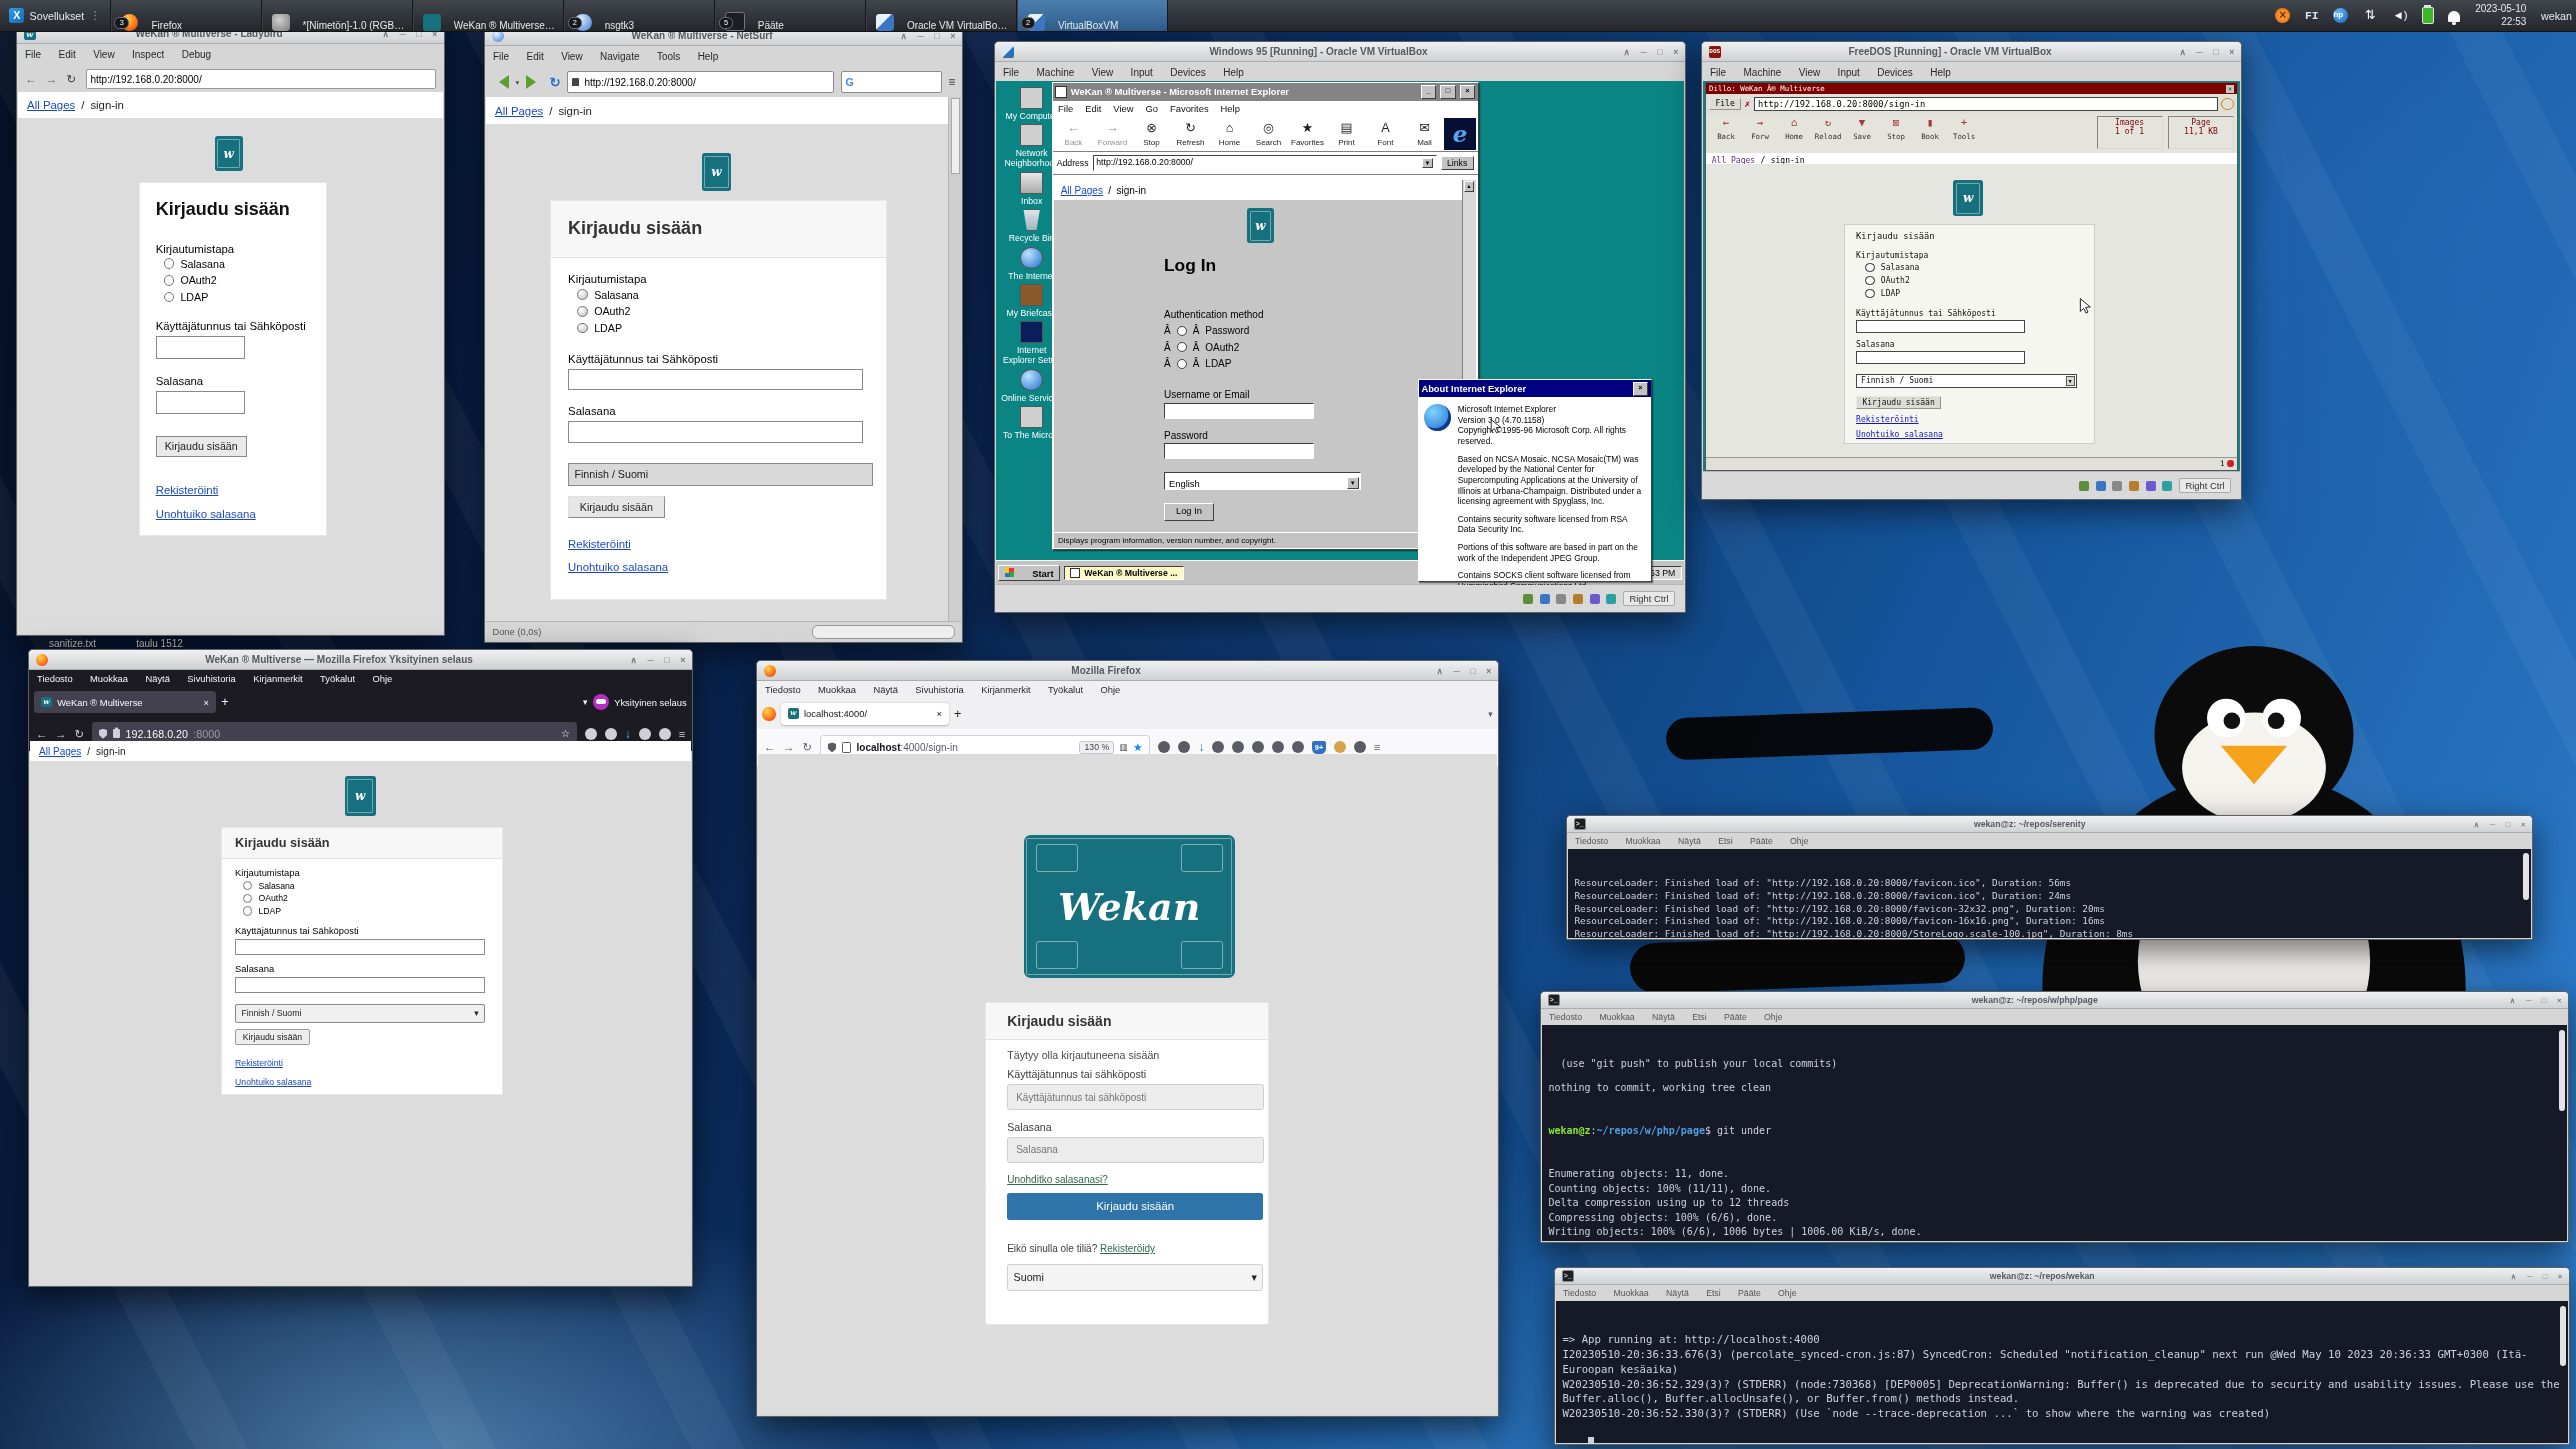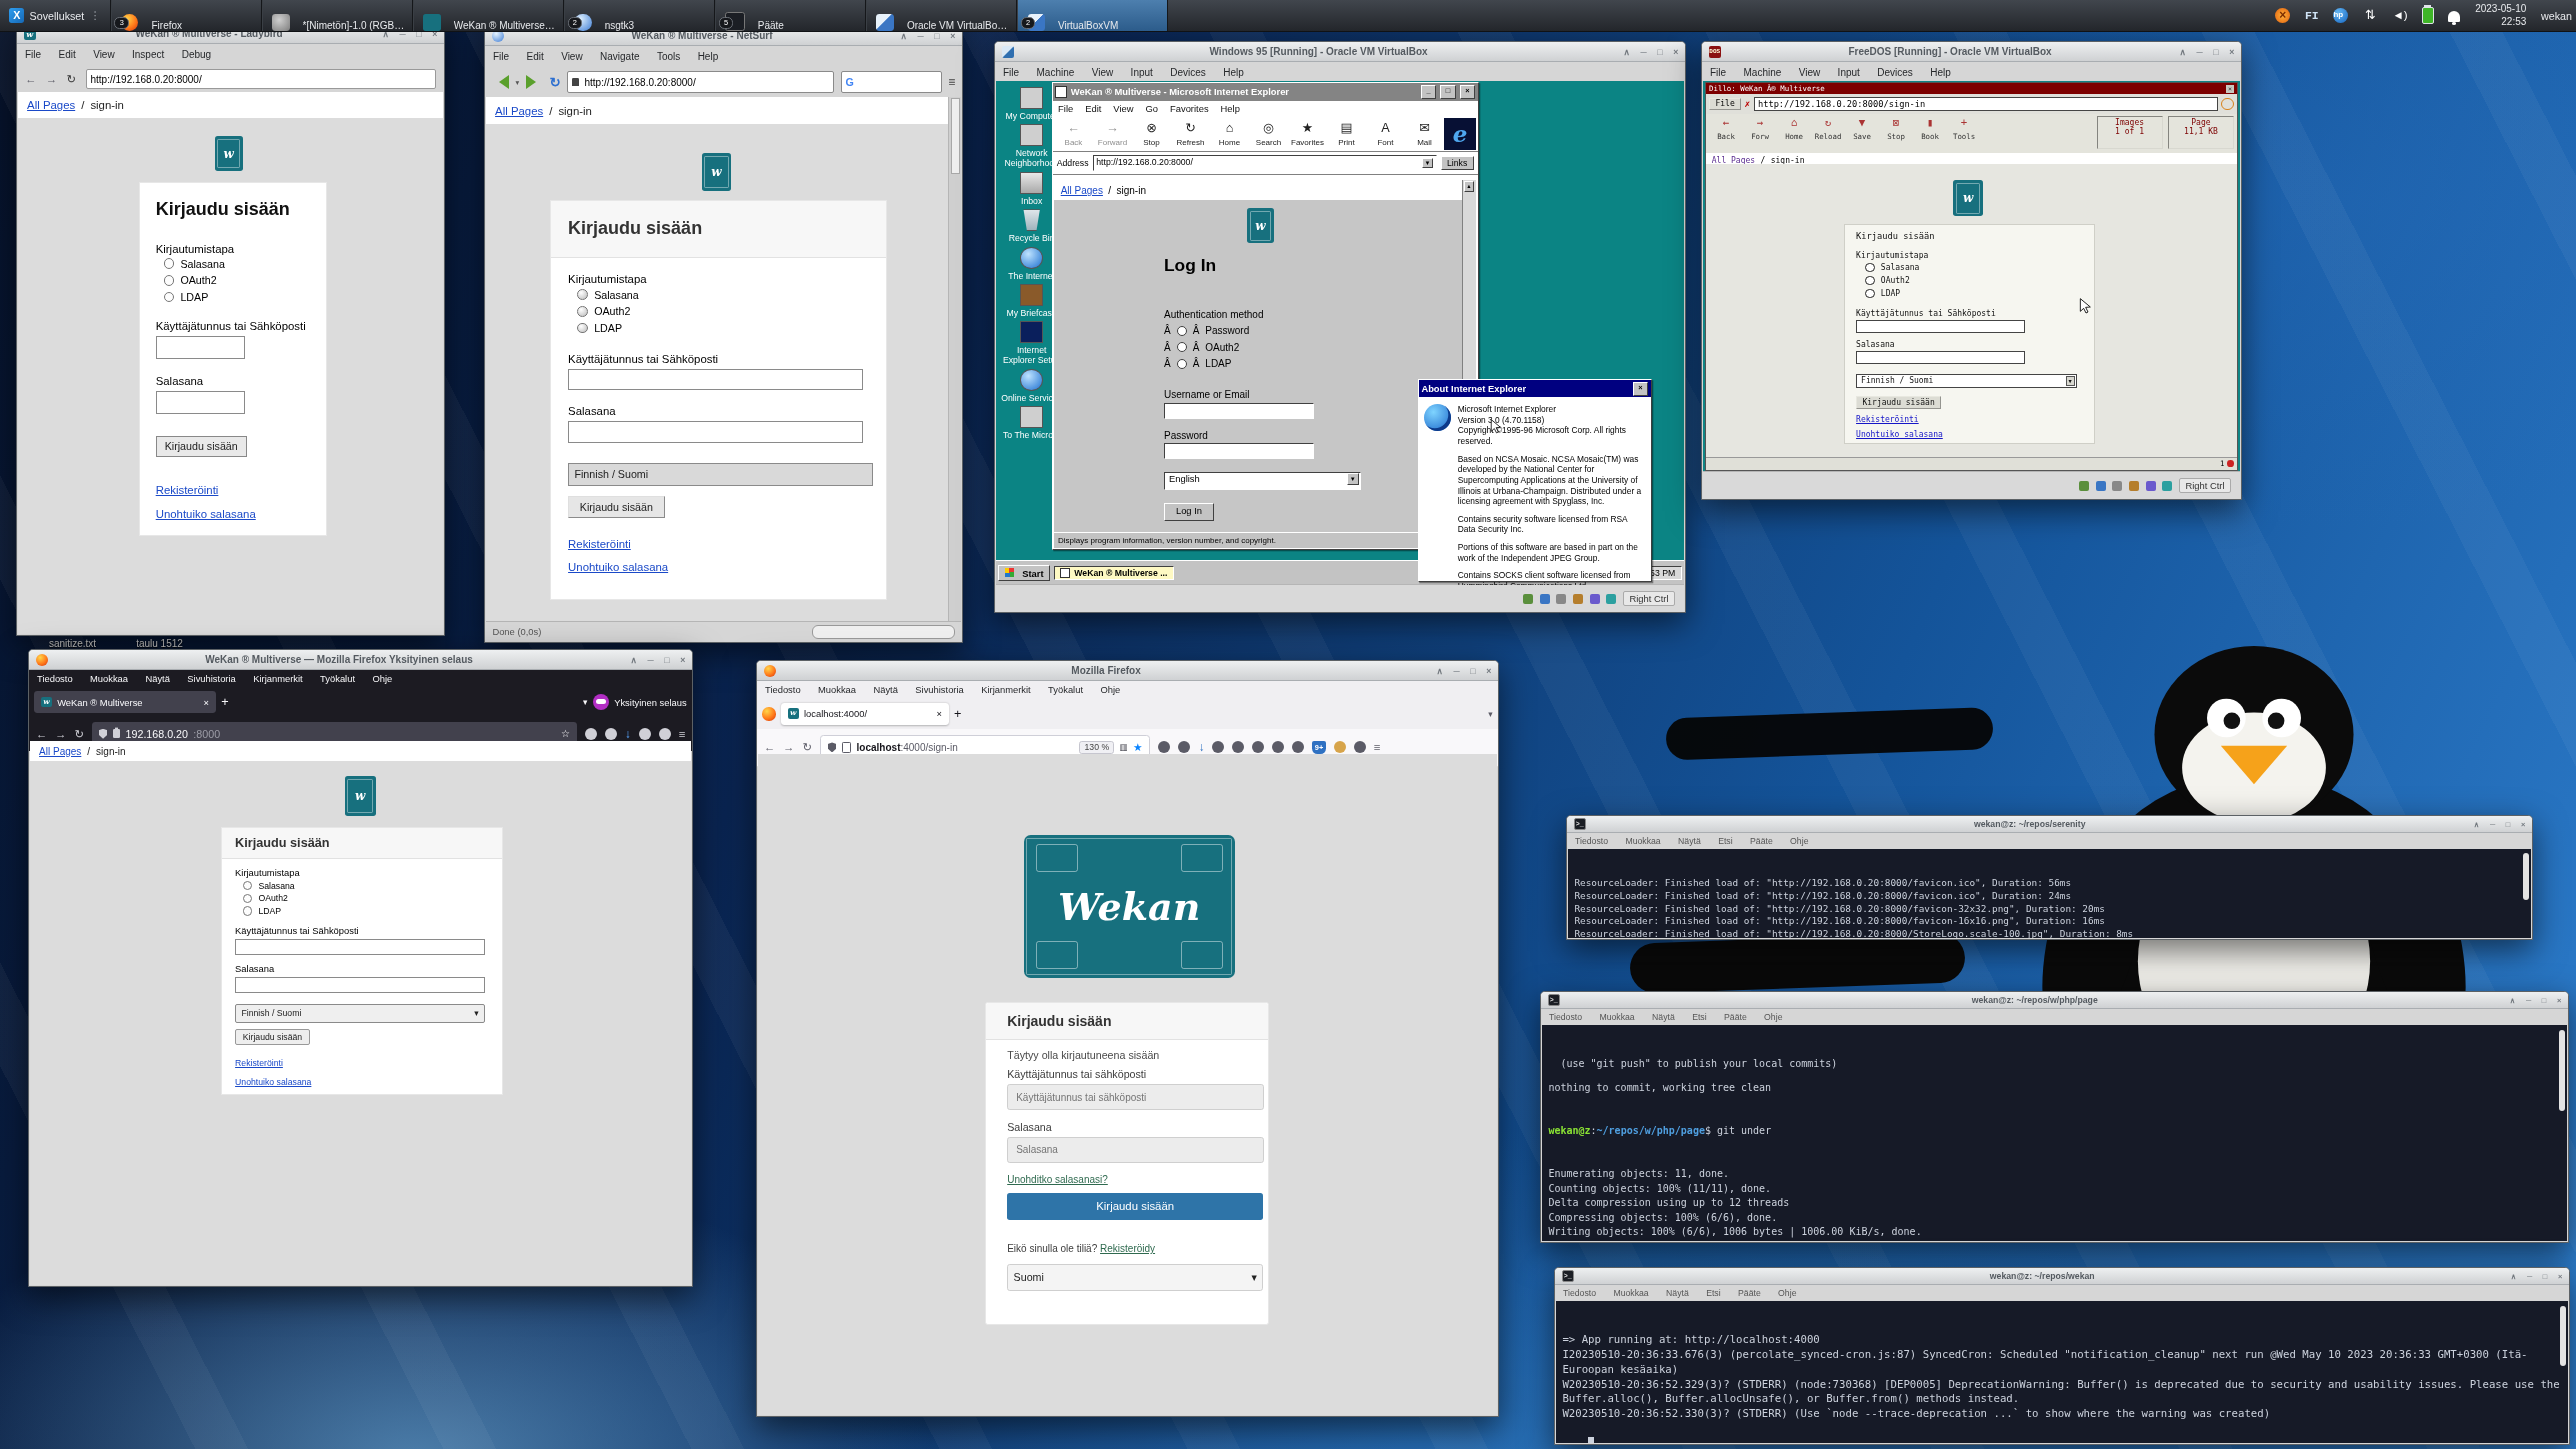--- a/index.html
+++ b/index.html
@@ -455,21 +455,21 @@
               <span>Â</span>
               <span class="radio95"></span>
               <span>Â</span>
               <span>LDAP</span>
             </div>
           </div>
         <div style="position:absolute;left:110px;top:209px;font-size:10px">Username or Email</div>
         <input class="w95in" style="position: absolute; left: 110px; top: 223px; width: 150px; height: 16px;">
         <div style="position:absolute;left:110px;top:250px;font-size:10px">Password</div>
         <input class="w95in" style="position: absolute; left: 110px; top: 263px; width: 150px; height: 16px;">
-        <div class="w95in" style="position:absolute;left:110px;top:292px;width:197px;height:17.4px;display:flex;align-items:flex-start;justify-content:space-between;padding:0 1.3px 0 4px;font-size:9.4px">
+        <div class="w95in" style="position:absolute;left:110px;top:292px;width:197px;height:17.4px;display:flex;align-items:flex-end;justify-content:space-between;padding:0 1.3px 0 4px;font-size:9.4px">
           <span>English</span>
           <span class="w95btn" style="width:12px;height:12px;font-size:6px;line-height:10px">▼</span>
         </div>
         <div class="w95btn" style="position:absolute;left:110px;top:323px;width:50px;height:17.4px;font-size:9.4px;line-height:14.8px">Log In</div>
       </div>
       <div style="position:absolute;right:1.3px;top:97px;bottom:17.4px;width:13.4px;background:#d9d9d9;border-left:0.7px solid #808080">
         <span class="w95btn" style="display:block;width:10.7px;height:10.7px;margin:0.7px;font-size:5.4px;line-height:9.4px">▲</span>
       </div>
       <div style="position:absolute;left:1.3px;right:1.3px;bottom:1.3px;height:14.8px;background:#c3c3c3;border-top:0.7px solid #fff;font-size:8px;display:flex;align-items:center;padding:0 4px">Displays program information, version number, and copyright.</div>
     </div>
@@ -494,21 +494,21 @@
           <div style="height:6.7px"></div>
           <div>Contains SOCKS client software licensed from Hummingbird Communications Ltd.</div>
         </div>
       </div>
       <svg class="cursor-arrow" style="left:71px;top:39px;width:14.8px;height:14.8px" viewBox="0 0 24 24">
         <polygon points="2,1 2,20 7,15.5 10.5,22.5 13.5,21 10,14 17,13.5" fill="#fff" stroke="#000" stroke-width="1.3"></polygon>
       </svg>
     </div>
 
     <div style="position:absolute;left:0;right:0;bottom:0;height:24px;background:#c3c3c3;border-top:1.3px solid #fff;display:flex;align-items:center;gap:4px;padding:0 2.7px">
-      <div class="w95btn" style="display:flex;align-items:flex-start;gap:8px;padding:1.3px 5.4px;font-weight:bold;font-size:9.4px">
+      <div class="w95btn" style="display:flex;align-items:flex-start;gap:18px;padding:1.3px 5.4px;font-weight:bold;font-size:9.4px">
         <span style="width:9.4px;height:9.4px;background:conic-gradient(#e33 0 25%,#3a3 0 50%,#27c 0 75%,#fc0 0)"></span>
         <span>Start</span>
       </div>
       <div class="w95in" style="display:flex;align-items:flex-end;gap:4px;background:#fef9c3;padding:1.3px 5.4px;font-size:8.7px;font-weight:bold">
         <span style="width:8px;height:8px;background:#fff;border:0.7px solid #333"></span>
         <span>WeKan ® Multiverse ...</span>
       </div>
       <div class="w95in" style="margin-left:auto;display:flex;align-items:center;gap:5.4px;background:#d9d9d9;padding:1.3px 5.4px;font-size:8.7px">
         <span>◄)</span>
         <span>10:53 PM</span>

